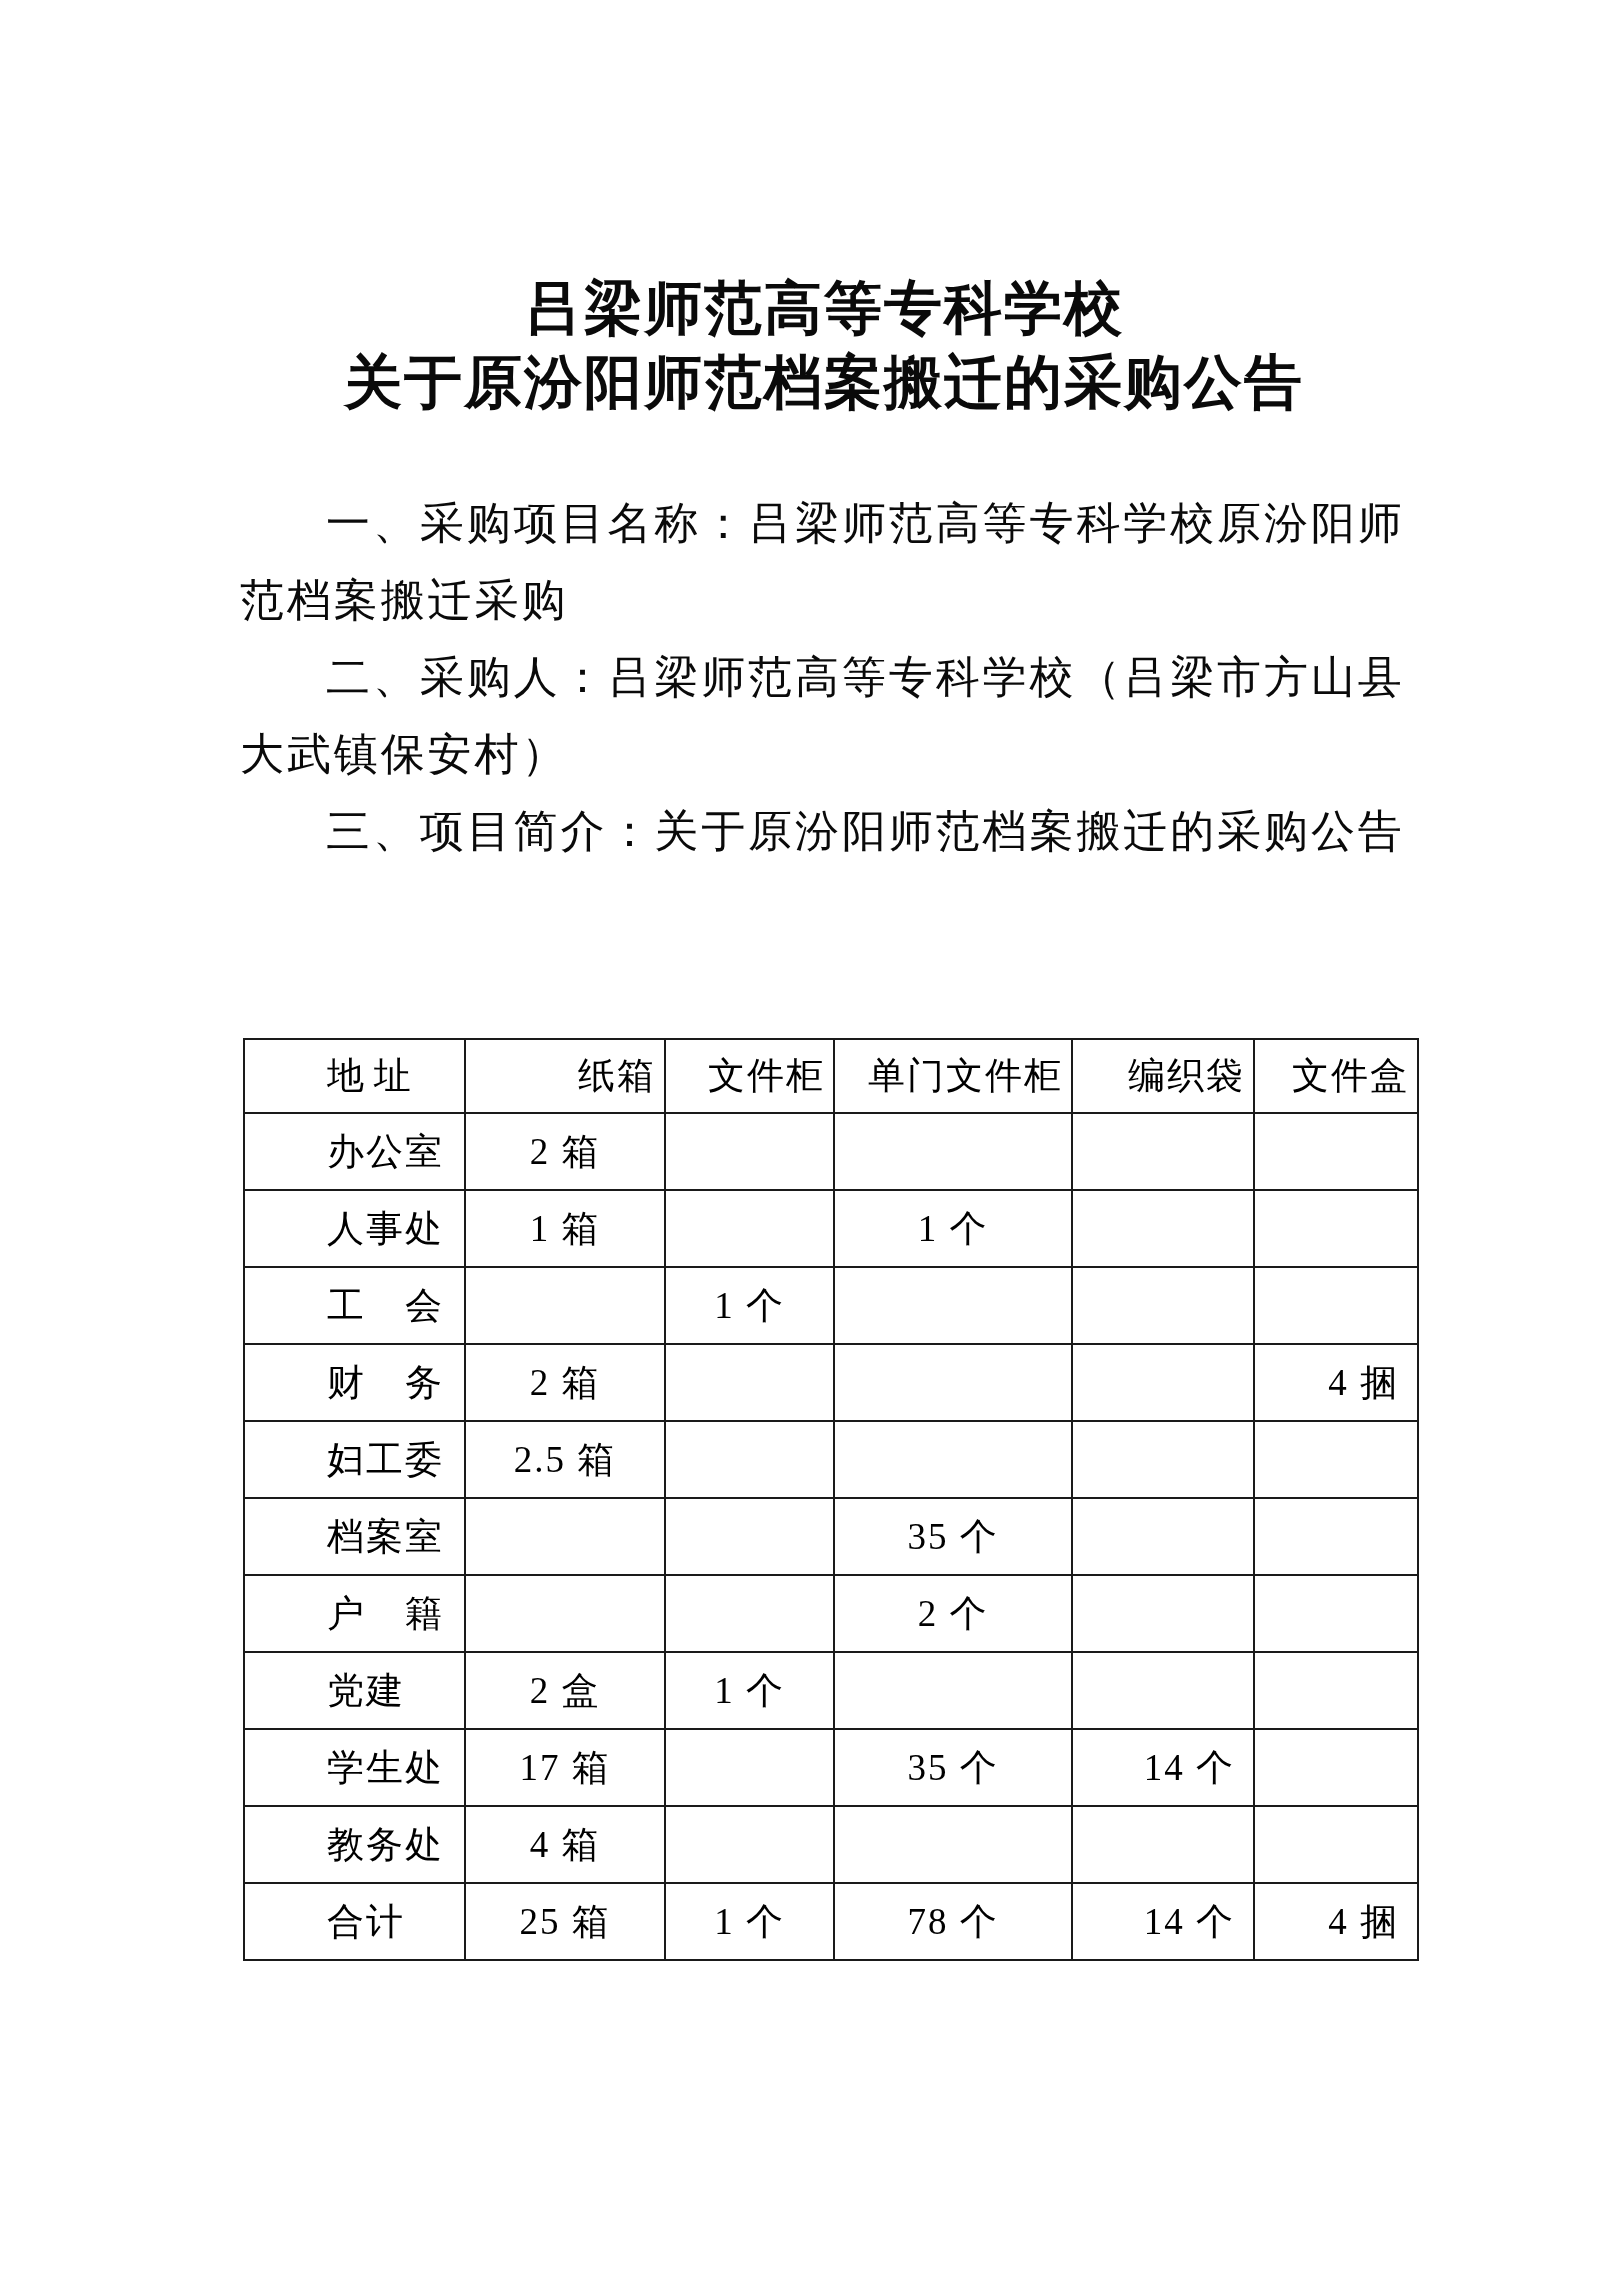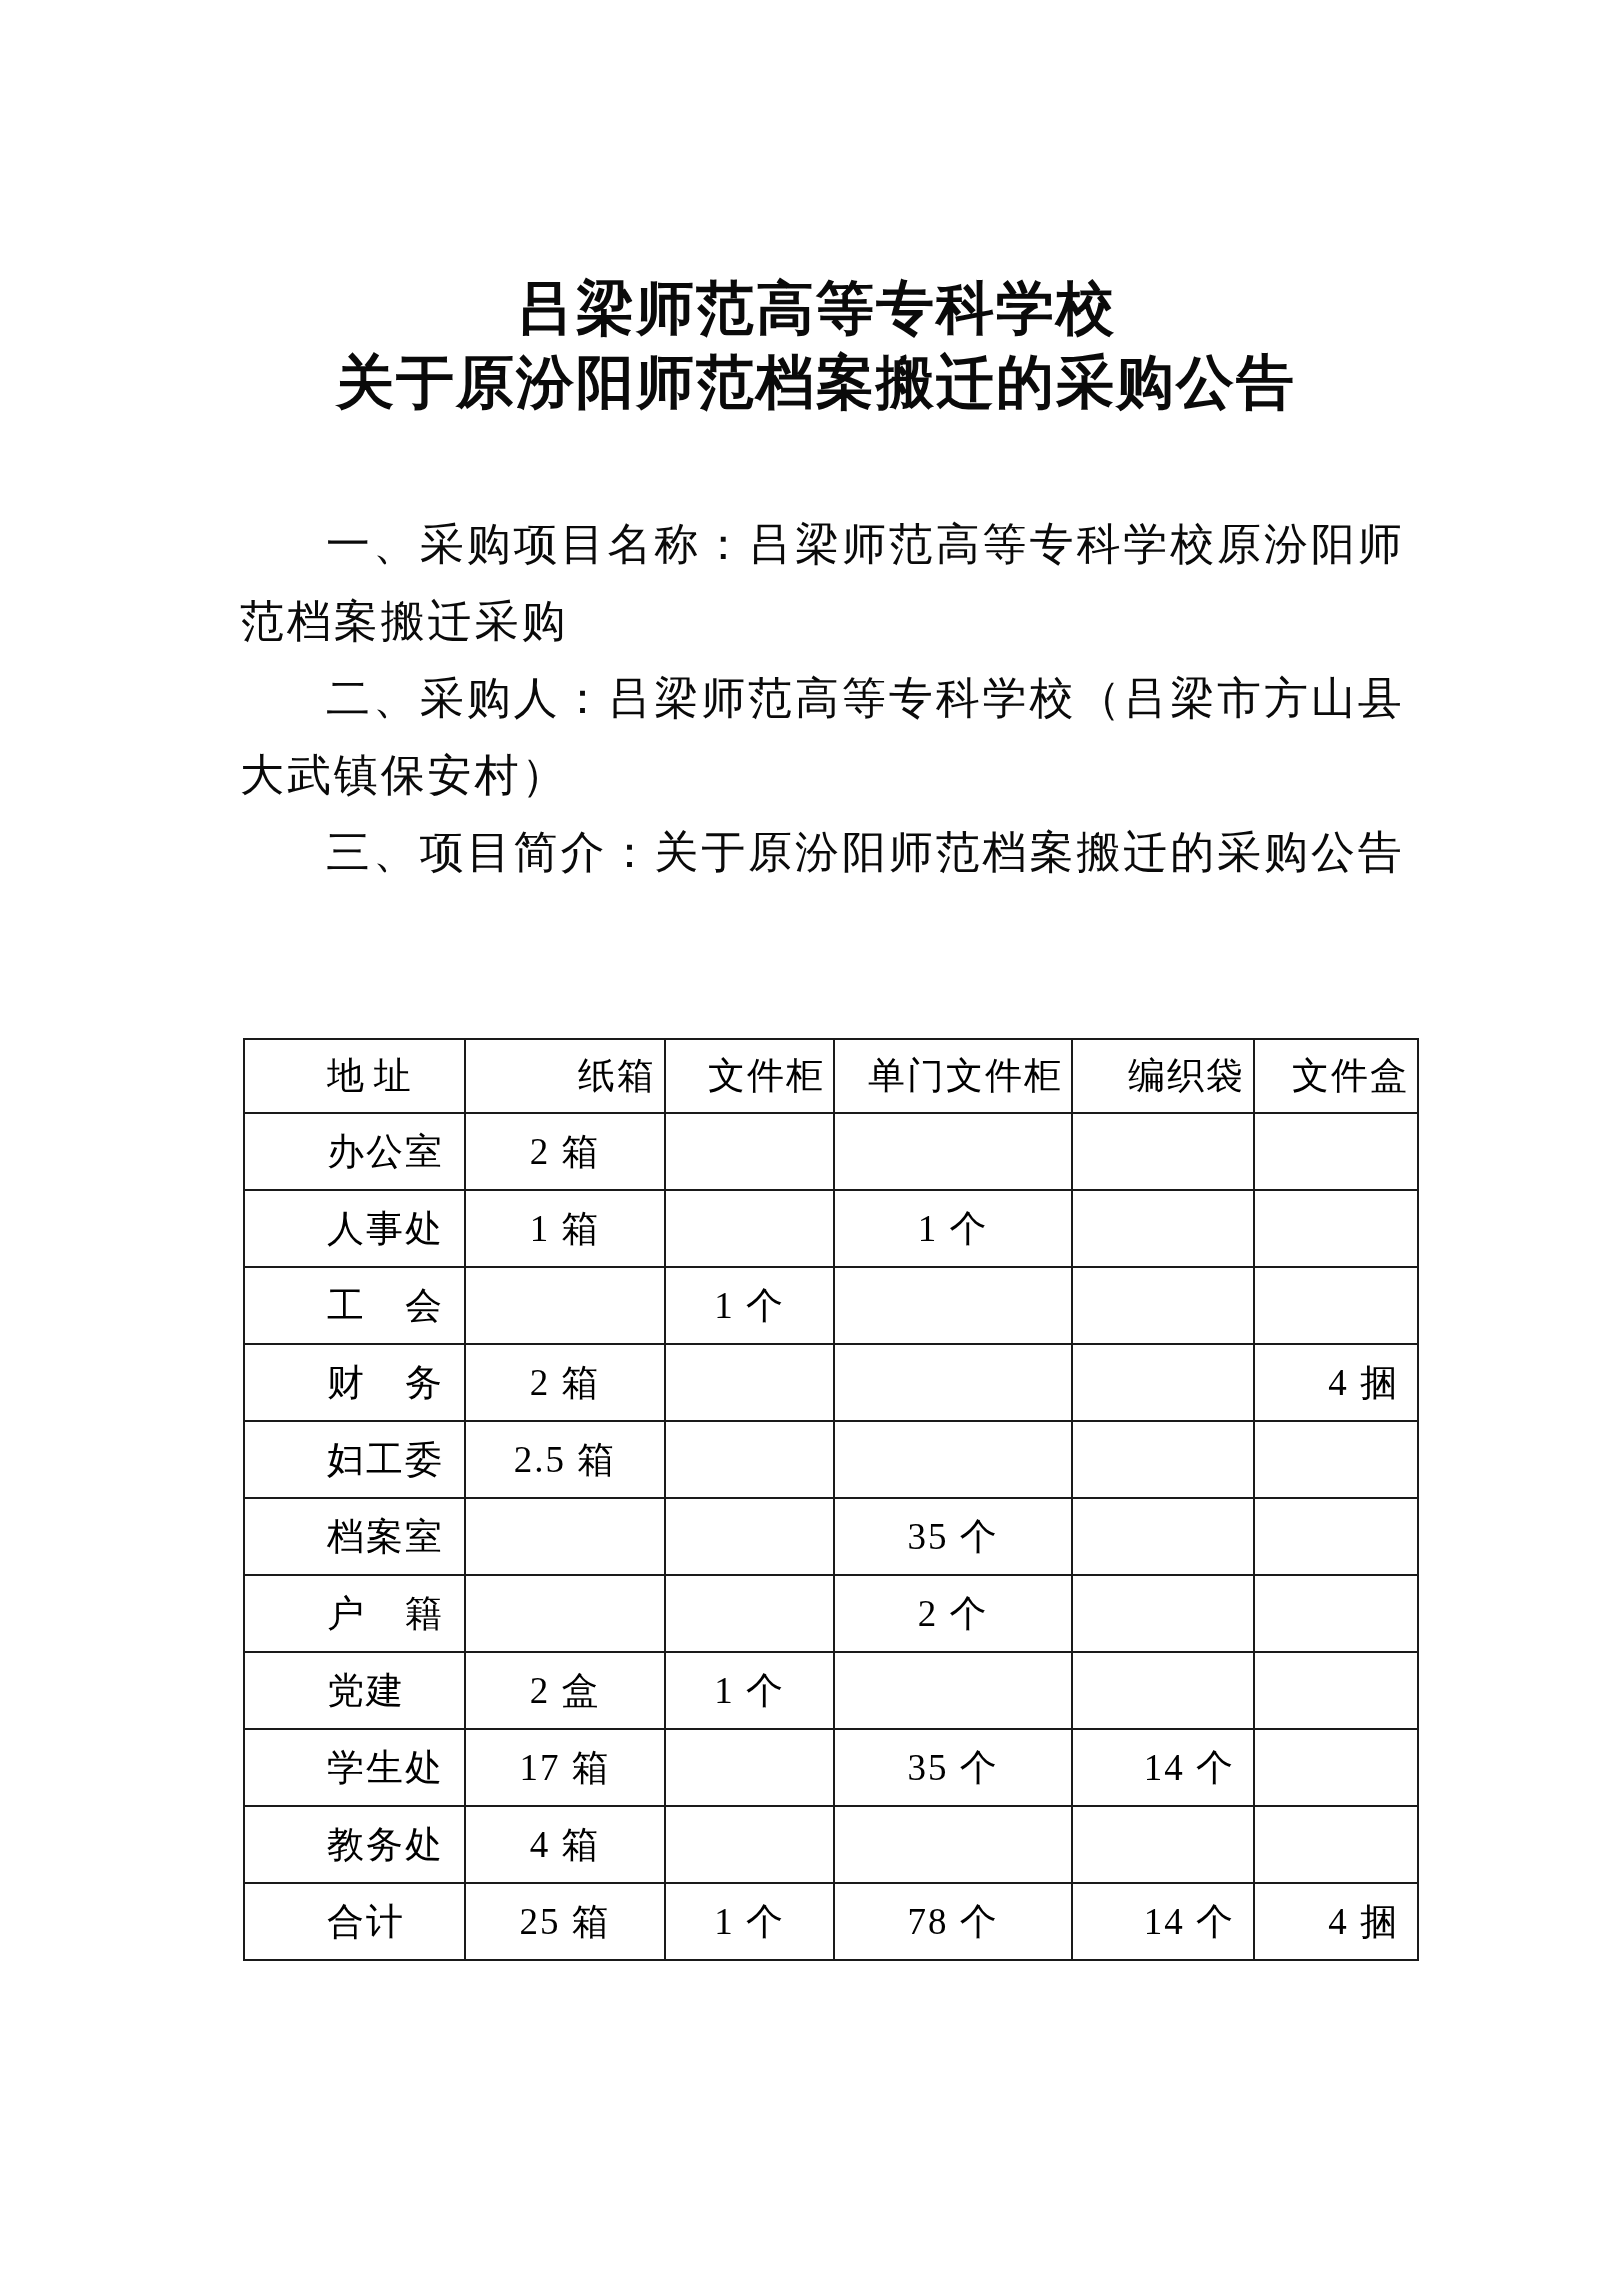--- a/index.html
+++ b/index.html
@@ -6,27 +6,27 @@
   #page{
     position:relative;
     width:1621px;height:2293px;
     background:#ffffff;
     font-family:"Liberation Serif","DejaVu Serif",serif;
     color:#0a0a0a;
     overflow:hidden;
   }
   
   .title-block{
-    position:absolute;left:228px;top:272px;width:1176px;
+    position:absolute;left:236px;top:272px;width:1176px;
     text-align:center;font-weight:900;
     font-size:58px;line-height:74px;letter-spacing:2px;
   }
   
   .body-block{
-    position:absolute;left:240px;top:506px;width:1186px;
+    position:absolute;left:240px;top:485px;width:1186px;
     font-size:44px;line-height:77px;letter-spacing:2.9px;
     text-align:left;
   }
   .bline{white-space:nowrap;}
   .bline.indent{padding-left:86px;}
   
   table.doc-table{
     position:absolute;left:243px;top:1038px;
     width:1173px;table-layout:fixed;border-collapse:collapse;
     font-size:37px;letter-spacing:2px;color:#000;

